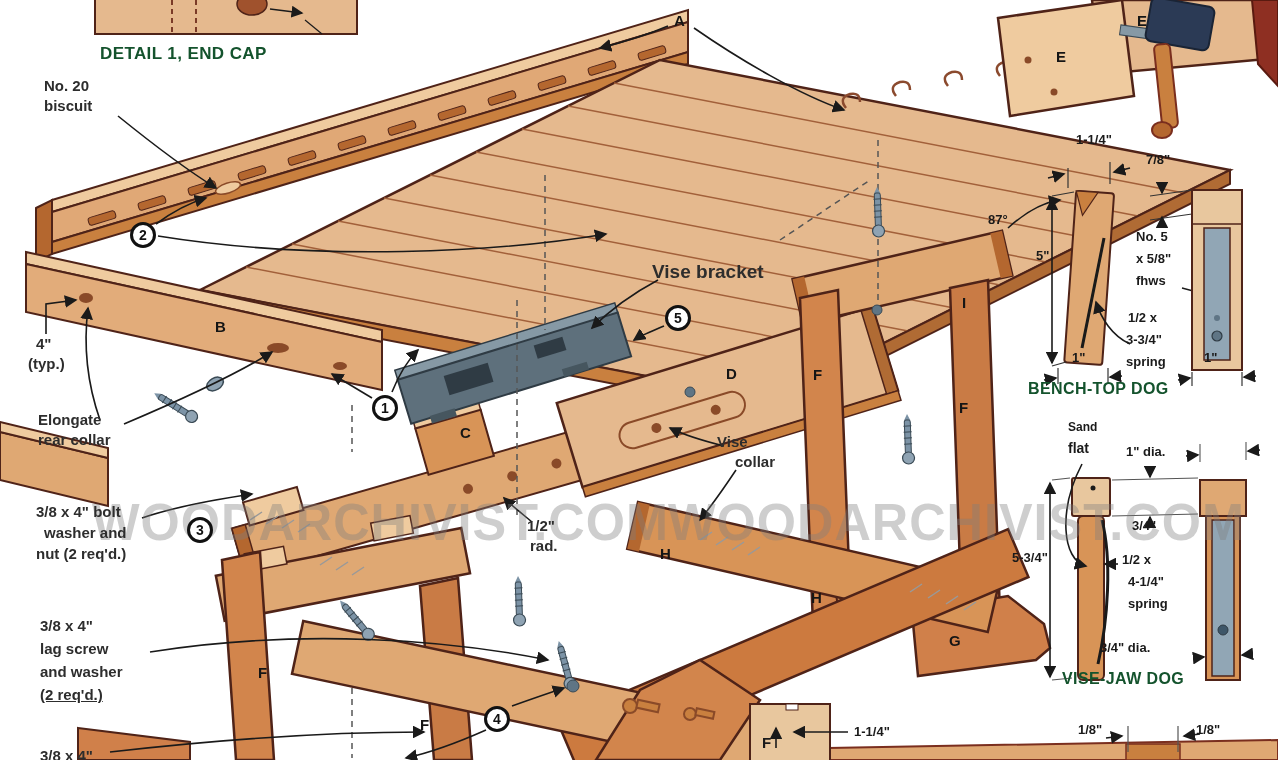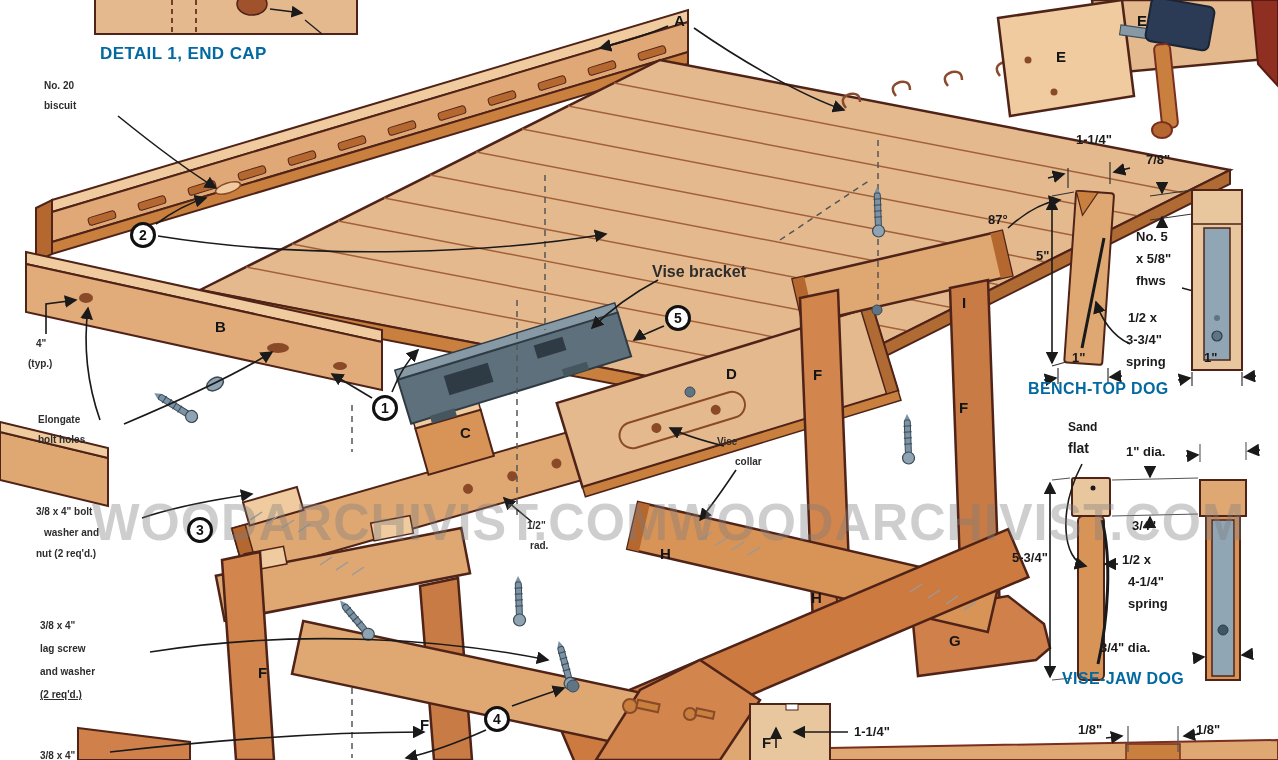--- a/index.html
+++ b/index.html
@@ -1,22 +1,22 @@
 <!DOCTYPE html>
 <html><head>
 <meta charset="utf-8">
 <style>
   html,body{margin:0;padding:0;background:#fff;}
   #canvas{position:relative;width:1278px;height:760px;background:#ffffff;overflow:hidden;
           font-family:"Liberation Sans",sans-serif;}
   #art{position:absolute;left:0;top:0;}
   .txt{position:absolute;white-space:nowrap;color:#1e1e1e;}
-  .ann{font-weight:700;font-size:10px;color:#2d2d2d;line-height:20px;}
+  .ann{font-weight:700;font-size:15px;color:#2d2d2d;line-height:20px;}
   .dim{font-weight:700;font-size:13px;color:#1a1a1a;}
-  .cap{font-weight:800;font-size:16px;color:#0369a1;letter-spacing:.4px;}
+  .cap{font-weight:800;font-size:16px;color:#14532d;letter-spacing:.4px;}
   .part-letter{position:absolute;font-weight:800;font-size:15px;color:#151515;}
   .callout{position:absolute;width:26px;height:26px;border:3px solid #111;border-radius:50%;
            background:#fff;display:flex;align-items:center;justify-content:center;
            font-weight:800;font-size:14px;color:#111;box-sizing:border-box;}
   .watermark{position:absolute;font-weight:700;font-size:52px;letter-spacing:1px;
              color:rgba(125,125,125,0.38);transform:scaleX(.97);transform-origin:left;}
 </style>
 </head>
 <body>
 
@@ -340,34 +340,34 @@
 
 <div class="txt cap" style="left:100px;top:44px;font-size:17px;">DETAIL 1, END CAP</div>
 
 <div class="txt ann" style="left:44px;top:76px;">No. 20</div>
 <div class="txt ann" style="left:44px;top:96px;">biscuit</div>
 
 <div class="txt ann" style="left:36px;top:334px;">4"</div>
 <div class="txt ann" style="left:28px;top:354px;">(typ.)</div>
 
 <div class="txt ann" style="left:38px;top:410px;">Elongate</div>
-<div class="txt ann" style="left:38px;top:430px;">bolt holes</div>
+<div class="txt ann" style="left:38px;top:430px;">rear collar</div>
 
 <div class="txt ann" style="left:36px;top:502px;">3/8 x 4" bolt</div>
 <div class="txt ann" style="left:44px;top:523px;">washer and</div>
 <div class="txt ann" style="left:36px;top:544px;text-align:right;">nut (2 req'd.)</div>
 
 <div class="txt ann" style="left:40px;top:616px;">3/8 x 4"</div>
 <div class="txt ann" style="left:40px;top:639px;">lag screw</div>
 <div class="txt ann" style="left:40px;top:662px;">and washer</div>
 <div class="txt ann" style="left:40px;top:685px;text-decoration:underline;">(2 req'd.)</div>
 
 <div class="txt ann" style="left:40px;top:746px;">3/8 x 4"</div>
 
-<div class="txt ann" style="left:652px;top:262px;font-size:16px;">Vise bracket</div>
+<div class="txt ann" style="left:652px;top:262px;font-size:19px;">Vise bracket</div>
 <div class="txt ann" style="left:717px;top:432px;">Vise</div>
 <div class="txt ann" style="left:711px;top:452px;margin-left:24px;">collar</div>
 <div class="txt ann" style="left:527px;top:516px;">1/2"</div>
 <div class="txt ann" style="left:530px;top:536px;">rad.</div>
 
 <div class="txt dim" style="left:1076px;top:132px;">1-1/4"</div>
 <div class="txt dim" style="left:1146px;top:152px;">7/8"</div>
 <div class="txt dim" style="left:988px;top:212px;">87°</div>
 <div class="txt dim" style="left:1036px;top:248px;">5"</div>
 <div class="txt dim" style="left:1136px;top:229px;">No. 5</div>

